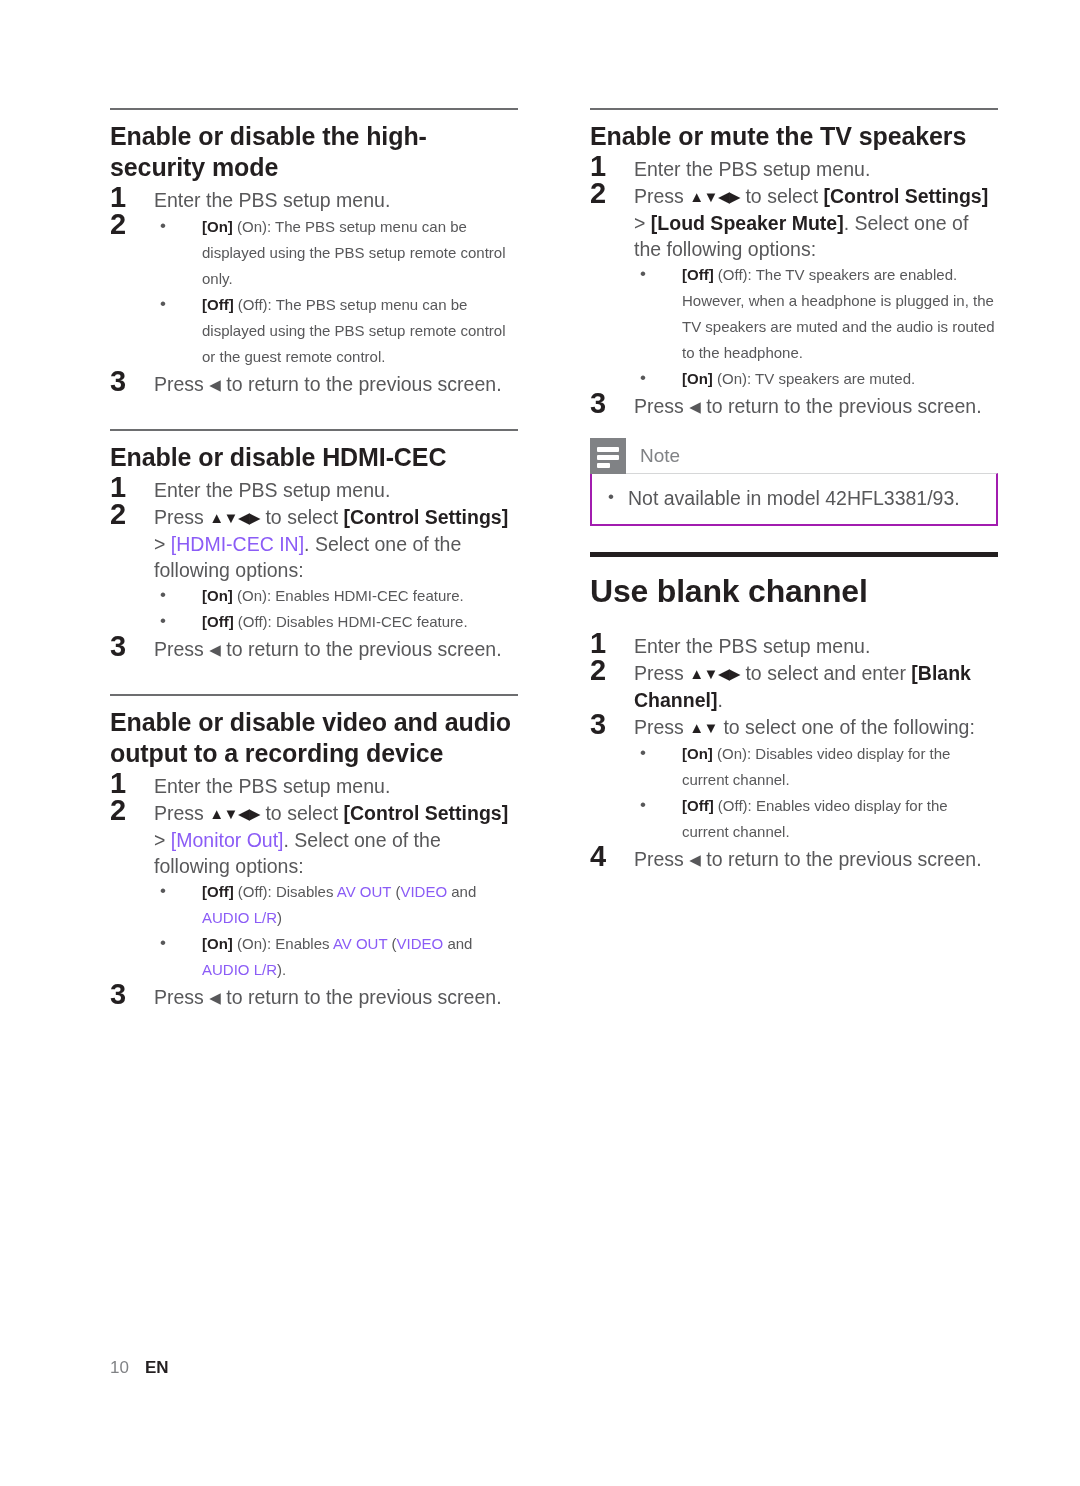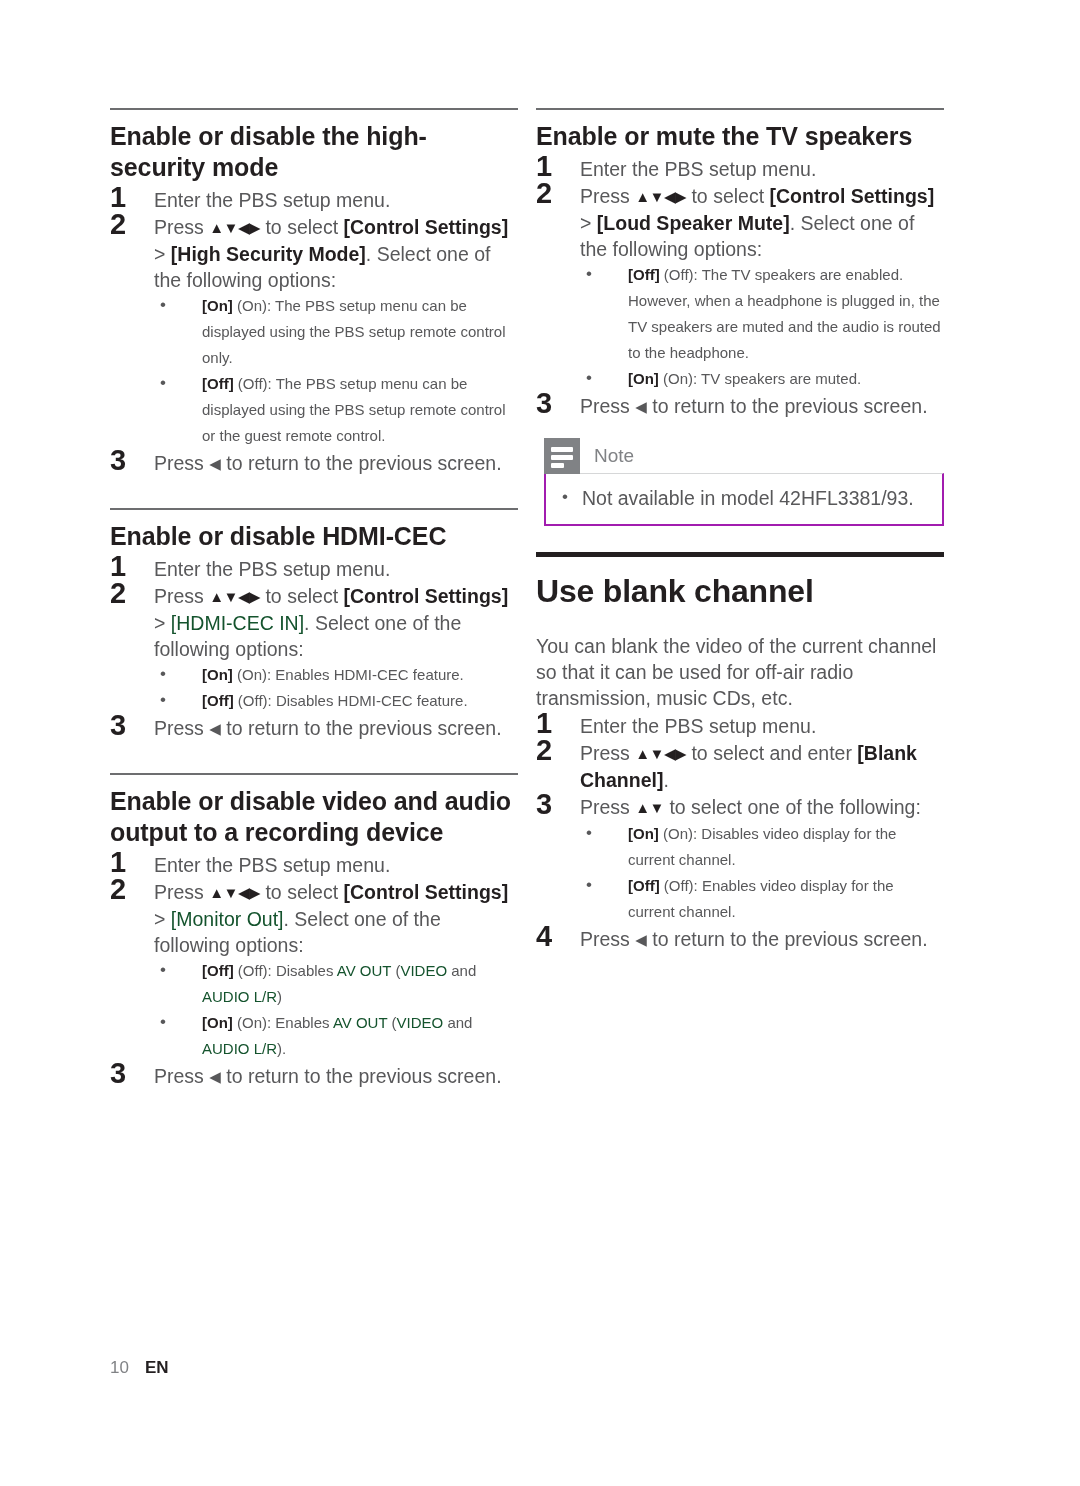--- a/index.html
+++ b/index.html
@@ -21,21 +21,21 @@
     width: 964px;
     height: 1486px;
     text-decoration: underline;
   }
   .col {
     position: absolute;
     top: 108px;
     width: 408px;
   }
   .col-left  { left: 110px; }
-  .col-right { left: 536px; }
+  .col-right { left: 590px; }
 
   
   .sec-rule {
     height: 0;
     border-top: 2px solid #6d6e70;
     margin: 0 0 11px 0;
   }
   .chap-rule {
     height: 0;
     border-top: 5px solid #231f20;
@@ -119,37 +119,37 @@
     color: #58585a;
   }
 
   
   .kw {
     font-weight: bold;
     color: #231f20;
   }
   .kwn {
     font-weight: normal;
-    color: #14532d;
+    color: #8b5cf6;
   }
   .arrows {
     font-size: 15px;
     color: #231f20;
     letter-spacing: -0.5px;
     vertical-align: 1px;
   }
   .arrow1 {
     font-size: 15px;
     color: #58585a;
     vertical-align: 1px;
   }
 
   
   .note {
-    margin: 18px 0 0 8px;
+    margin: 18px 0 0 0;
     position: relative;
   }
   .note-head {
     display: flex;
     align-items: center;
     height: 36px;
   }
   .note-icon {
     width: 36px;
     height: 36px;
@@ -229,21 +229,20 @@
     <div>
       <div class="sec-rule"></div>
       <h2 class="sec-title">Enable or disable the high-security mode</h2>
       <ol class="steps">
         <li class="step">
           <span class="step-num">1</span>
           <span class="step-text">Enter the PBS setup menu.</span>
         </li>
         <li class="step">
           <span class="step-num">2</span>
-          <span class="step-text"><span>Press </span><span class="arrows">▲▼◀▶</span><span> to select </span><span class="kw">[Control Settings]</span><span> &gt; </span><span class="kw">[High Security Mode]</span><span>. Select one of the following options:</span></span>
           <ul class="opts">
             <li class="opt"><span class="kw">[On]</span> <span class="paren">(On)</span><span>: The PBS setup menu can be displayed using the PBS setup remote control only.</span></li>
             <li class="opt"><span class="kw">[Off]</span> <span class="paren">(Off)</span><span>: The PBS setup menu can be displayed using the PBS setup remote control or the guest remote control.</span></li>
           </ul>
         </li>
         <li class="step">
           <span class="step-num">3</span>
           <span class="step-text"><span>Press </span><span class="arrow1">◀</span><span> to return to the previous screen.</span></span>
         </li>
       </ol>
@@ -340,21 +339,20 @@
           </ul>
         </div>
       </div>
     </div>
 
     <div class="gap-sec-sm"></div>
 
     <div>
       <div class="chap-rule"></div>
       <h1 class="chap-title">Use blank channel</h1>
-      <p class="body">You can blank the video of the current channel so that it can be used for off-air radio transmission, music CDs, etc.</p>
       <ol class="steps">
         <li class="step">
           <span class="step-num">1</span>
           <span class="step-text">Enter the PBS setup menu.</span>
         </li>
         <li class="step">
           <span class="step-num">2</span>
           <span class="step-text"><span>Press </span><span class="arrows">▲▼◀▶</span><span> to select and enter </span><span class="kw">[Blank Channel]</span><span>.</span></span>
         </li>
         <li class="step">

